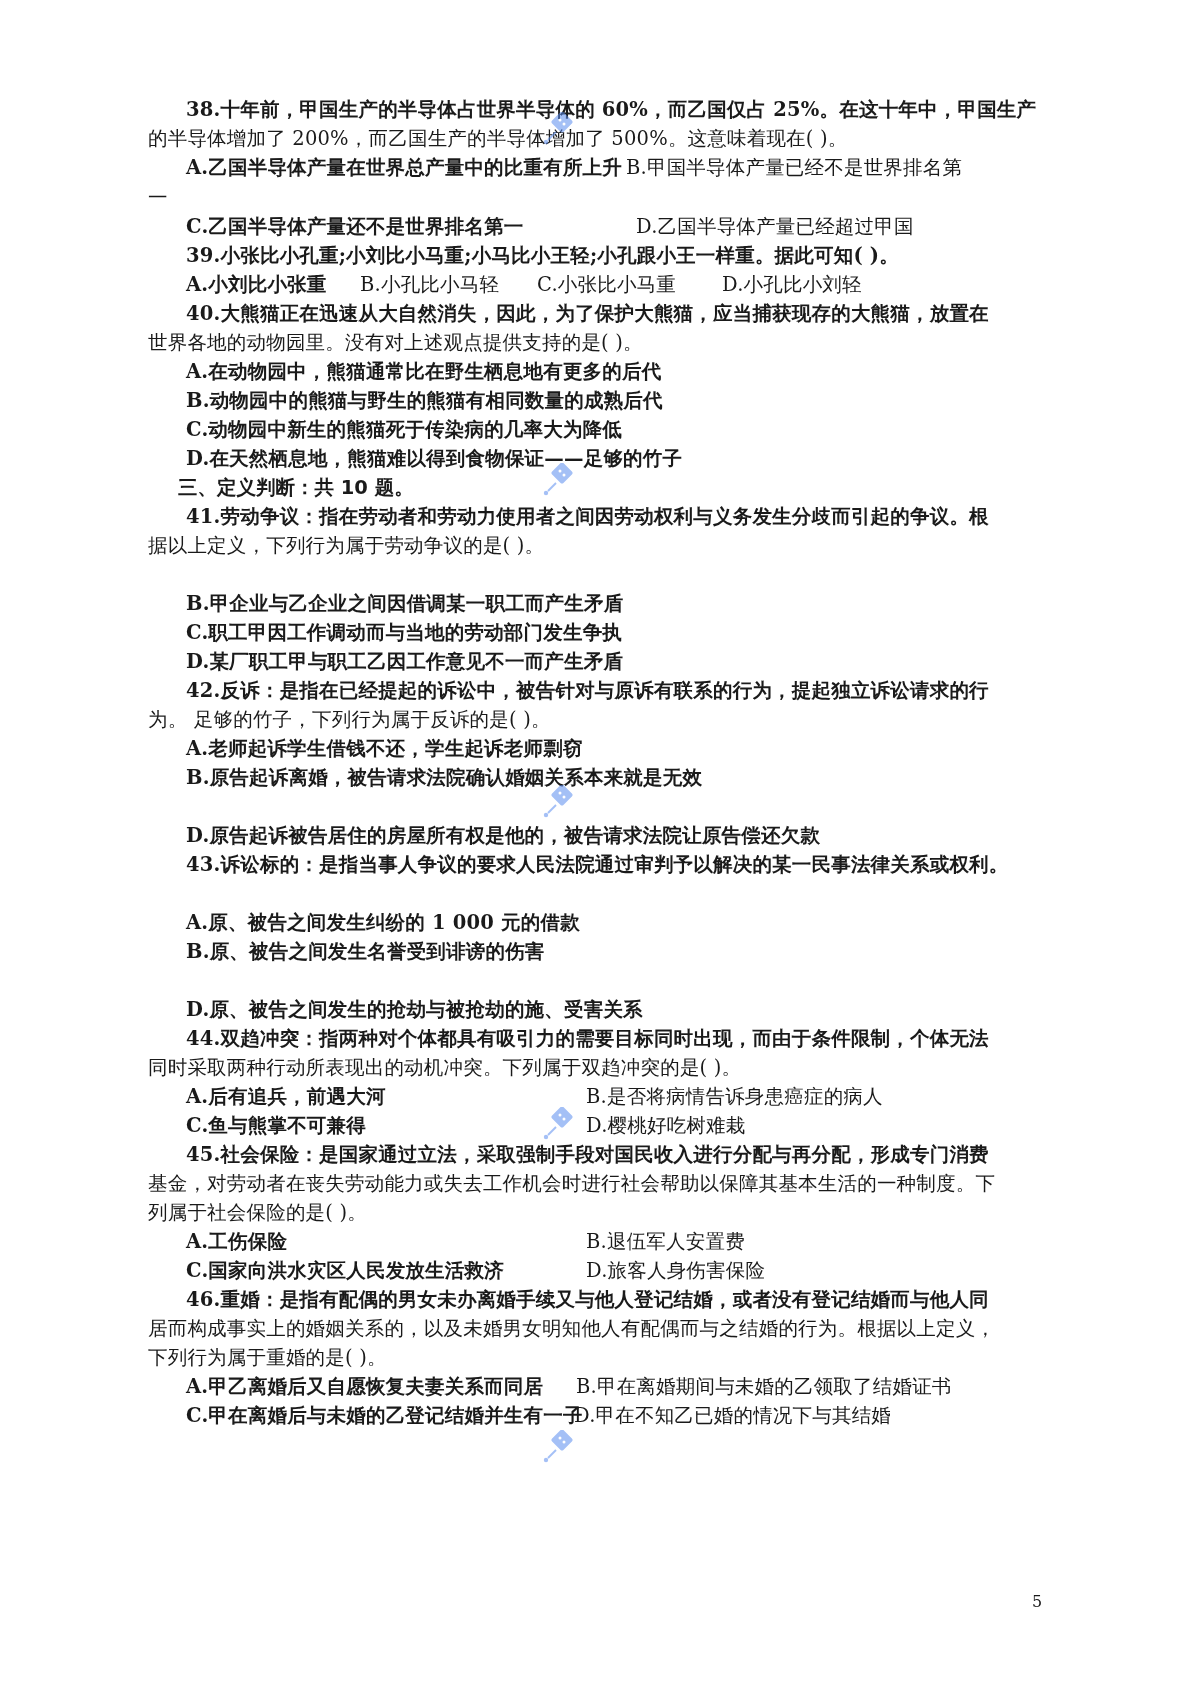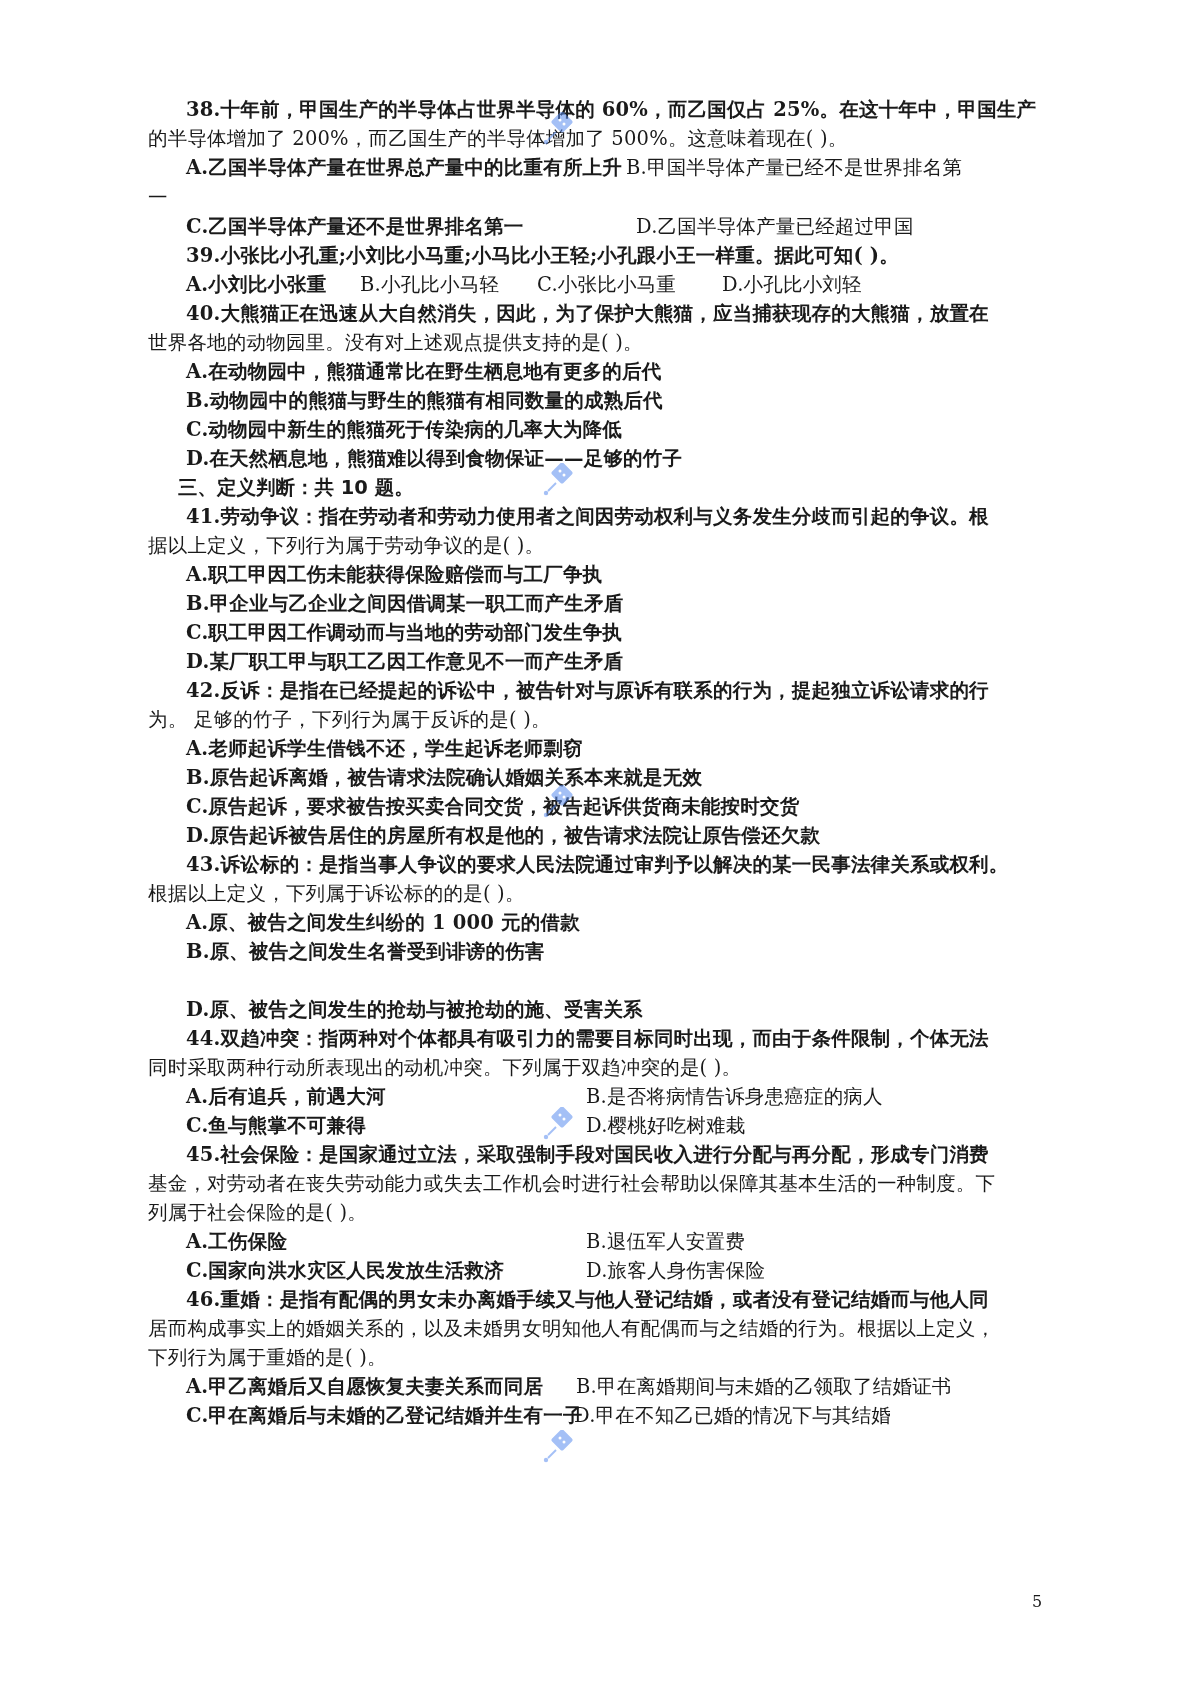--- a/index.html
+++ b/index.html
@@ -37,34 +37,31 @@
   <div class="line" style="top:331px">世界各地的动物园里。没有对上述观点提供支持的是( )。</div>
   <div class="line ind" style="top:360px">A.在动物园中，熊猫通常比在野生栖息地有更多的后代</div>
   <div class="line ind" style="top:418px">C.动物园中新生的熊猫死于传染病的几率大为降低</div>
   <div class="line ind" style="top:389px">B.动物园中的熊猫与野生的熊猫有相同数量的成熟后代</div>
   <div class="line ind" style="top:447px">D.在天然栖息地，熊猫难以得到食物保证——足够的竹子</div>
 
   <div class="heading" style="top:476px">三、定义判断：共 10 题。</div>
 
   <div class="line ind" style="top:505px">41.劳动争议：指在劳动者和劳动力使用者之间因劳动权利与义务发生分歧而引起的争议。根</div>
   <div class="line" style="top:534px">据以上定义，下列行为属于劳动争议的是( )。</div>
-  <div class="line ind" style="top:563px">A.职工甲因工伤未能获得保险赔偿而与工厂争执</div>
   <div class="line ind" style="top:592px">B.甲企业与乙企业之间因借调某一职工而产生矛盾</div>
   <div class="line ind" style="top:621px">C.职工甲因工作调动而与当地的劳动部门发生争执</div>
   <div class="line ind" style="top:650px">D.某厂职工甲与职工乙因工作意见不一而产生矛盾</div>
 
   <div class="line ind" style="top:679px">42.反诉：是指在已经提起的诉讼中，被告针对与原诉有联系的行为，提起独立诉讼请求的行</div>
   <div class="line" style="top:708px">为。   足够的竹子，下列行为属于反诉的是( )。</div>
   <div class="line ind" style="top:737px">A.老师起诉学生借钱不还，学生起诉老师剽窃</div>
   <div class="line ind" style="top:766px">B.原告起诉离婚，被告请求法院确认婚姻关系本来就是无效</div>
-  <div class="line ind" style="top:795px">C.原告起诉，要求被告按买卖合同交货，被告起诉供货商未能按时交货</div>
   <div class="line ind" style="top:824px">D.原告起诉被告居住的房屋所有权是他的，被告请求法院让原告偿还欠款</div>
 
   <div class="line ind" style="top:853px">43.诉讼标的：是指当事人争议的要求人民法院通过审判予以解决的某一民事法律关系或权利。</div>
-  <div class="line" style="top:882px">根据以上定义，下列属于诉讼标的的是( )。</div>
   <div class="line ind" style="top:911px">A.原、被告之间发生纠纷的 1 000 元的借款</div>
   <div class="line ind" style="top:940px">B.原、被告之间发生名誉受到诽谤的伤害</div>
   <div class="line ind" style="top:998px">D.原、被告之间发生的抢劫与被抢劫的施、受害关系</div>
 
   <div class="line ind" style="top:1027px">44.双趋冲突：指两种对个体都具有吸引力的需要目标同时出现，而由于条件限制，个体无法</div>
   <div class="line" style="top:1056px">同时采取两种行动所表现出的动机冲突。下列属于双趋冲突的是( )。</div>
   <div class="line ind" style="top:1085px">A.后有追兵，前遇大河</div>
   <div class="opt2 line" style="top:1085px; left:586px">B.是否将病情告诉身患癌症的病人</div>
   <div class="line ind" style="top:1114px">C.鱼与熊掌不可兼得</div>
   <div class="opt2 line" style="top:1114px; left:586px">D.樱桃好吃树难栽</div>

